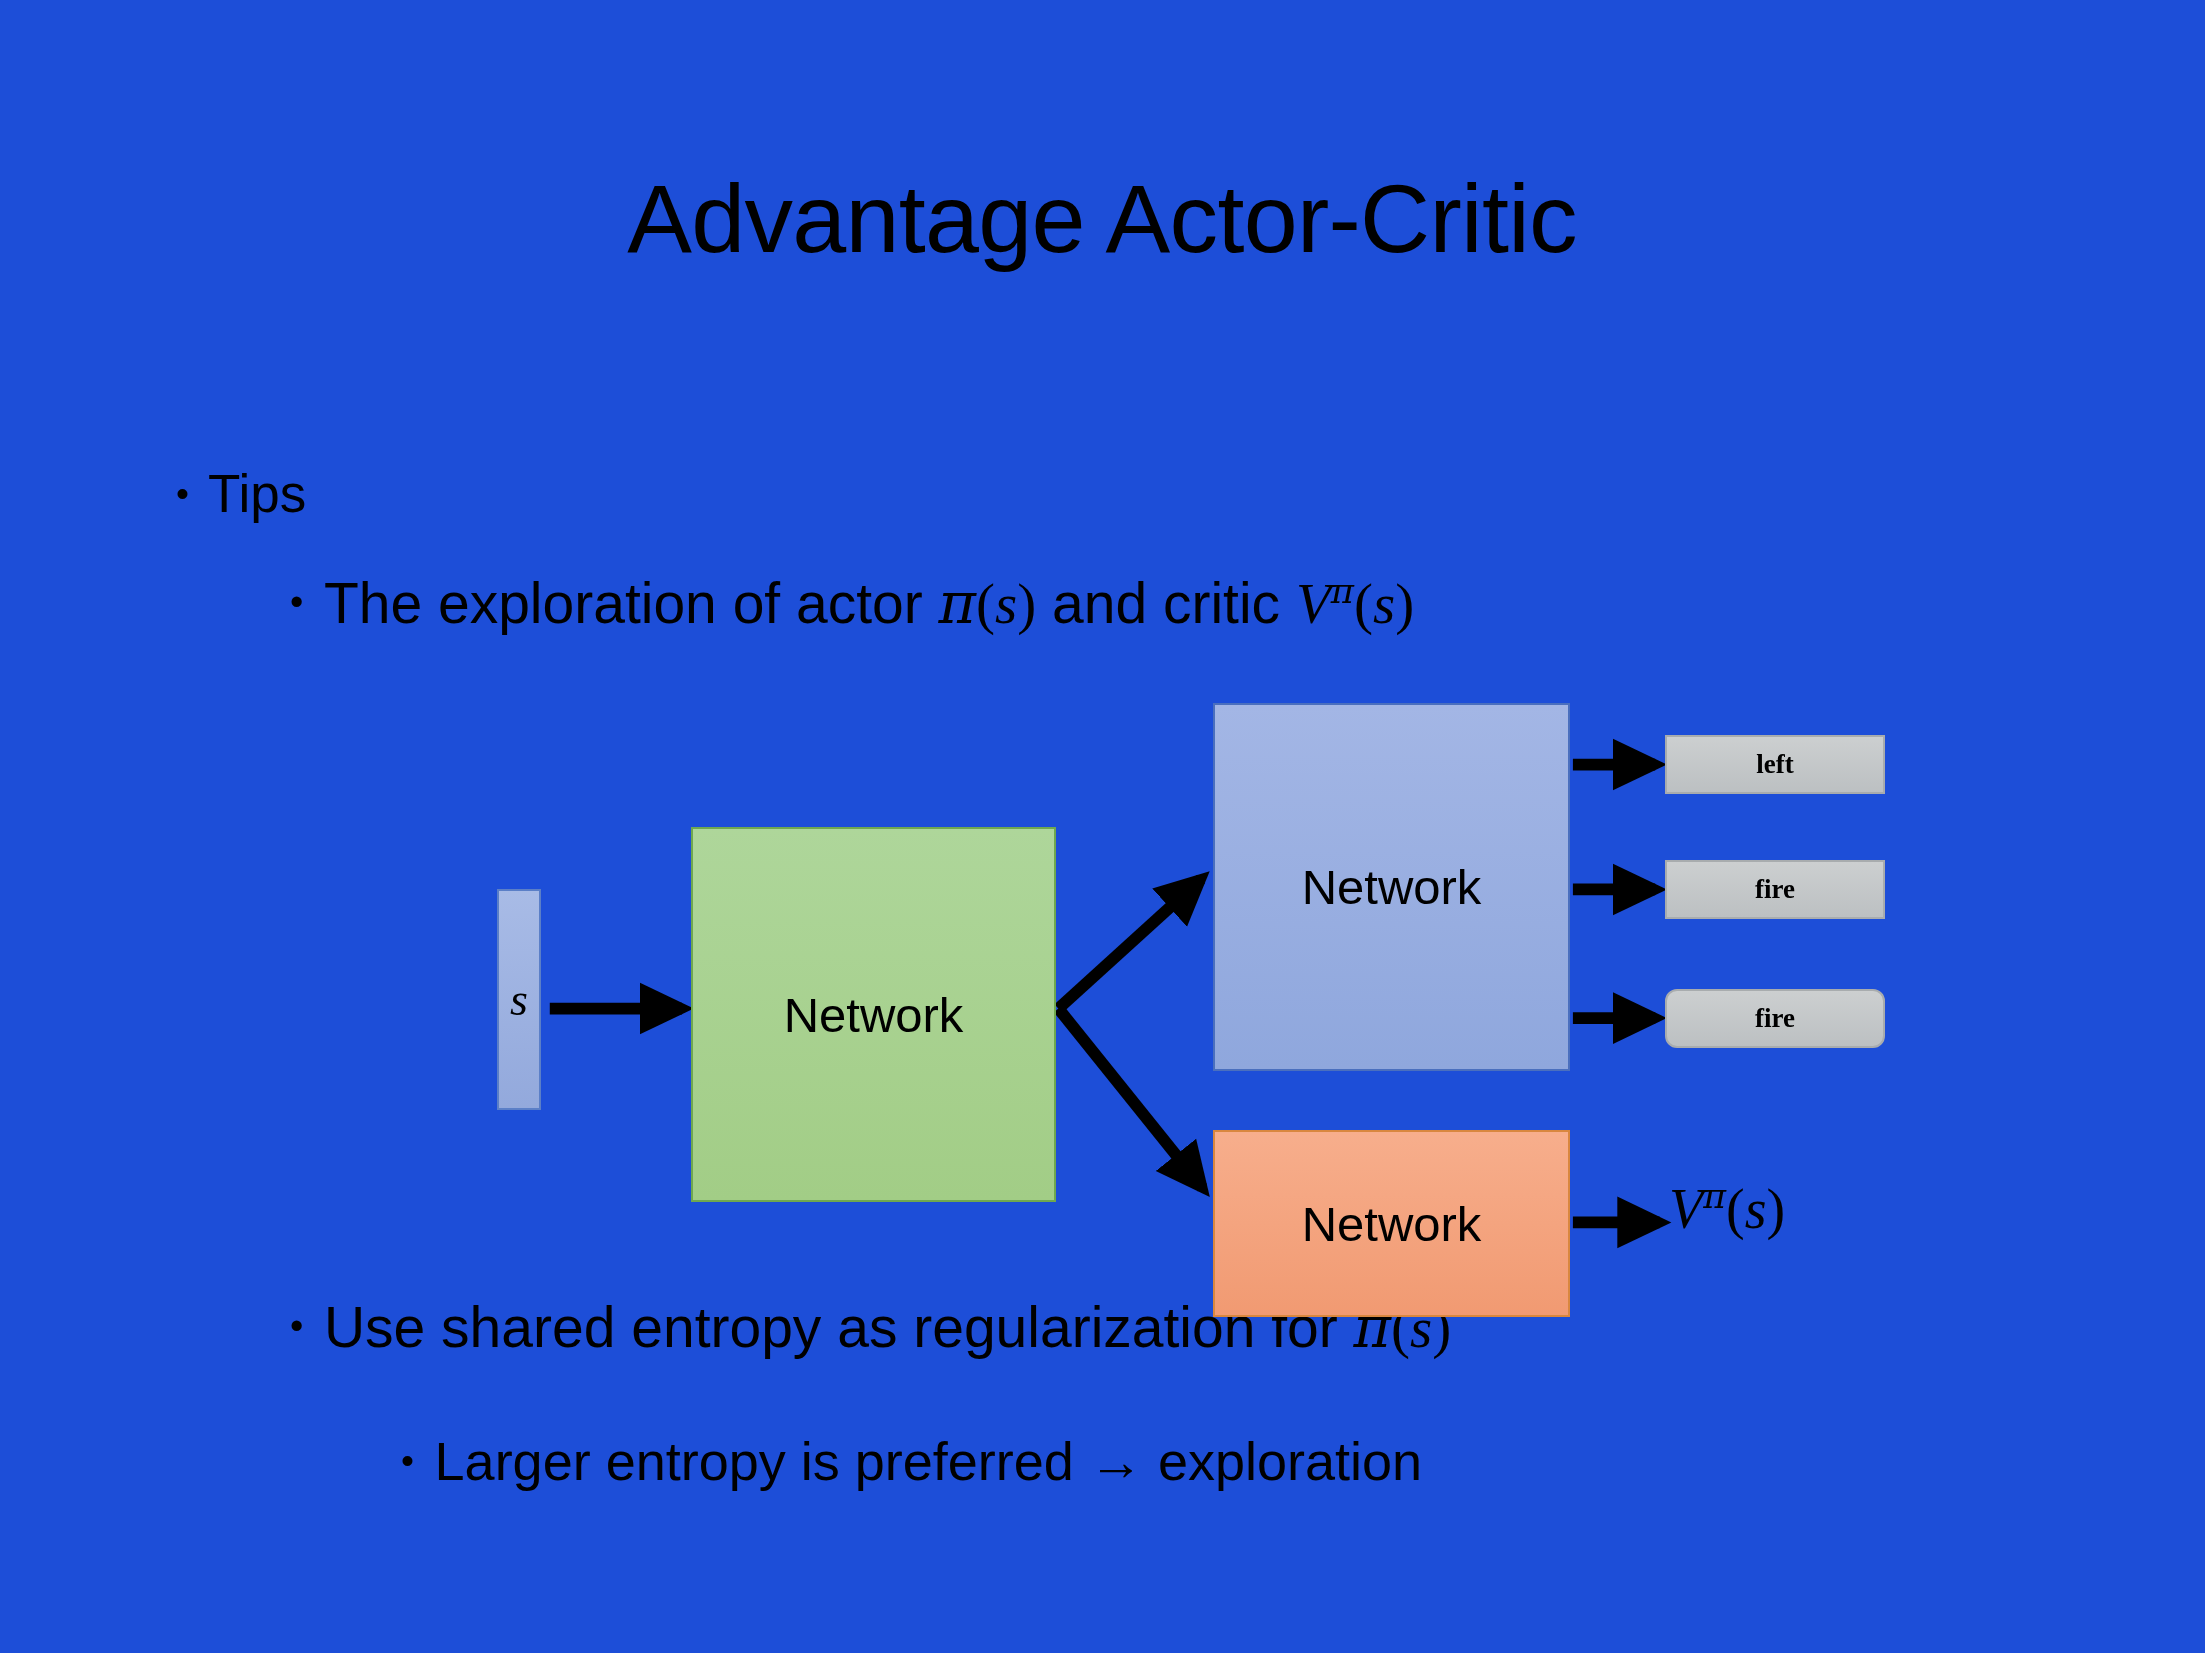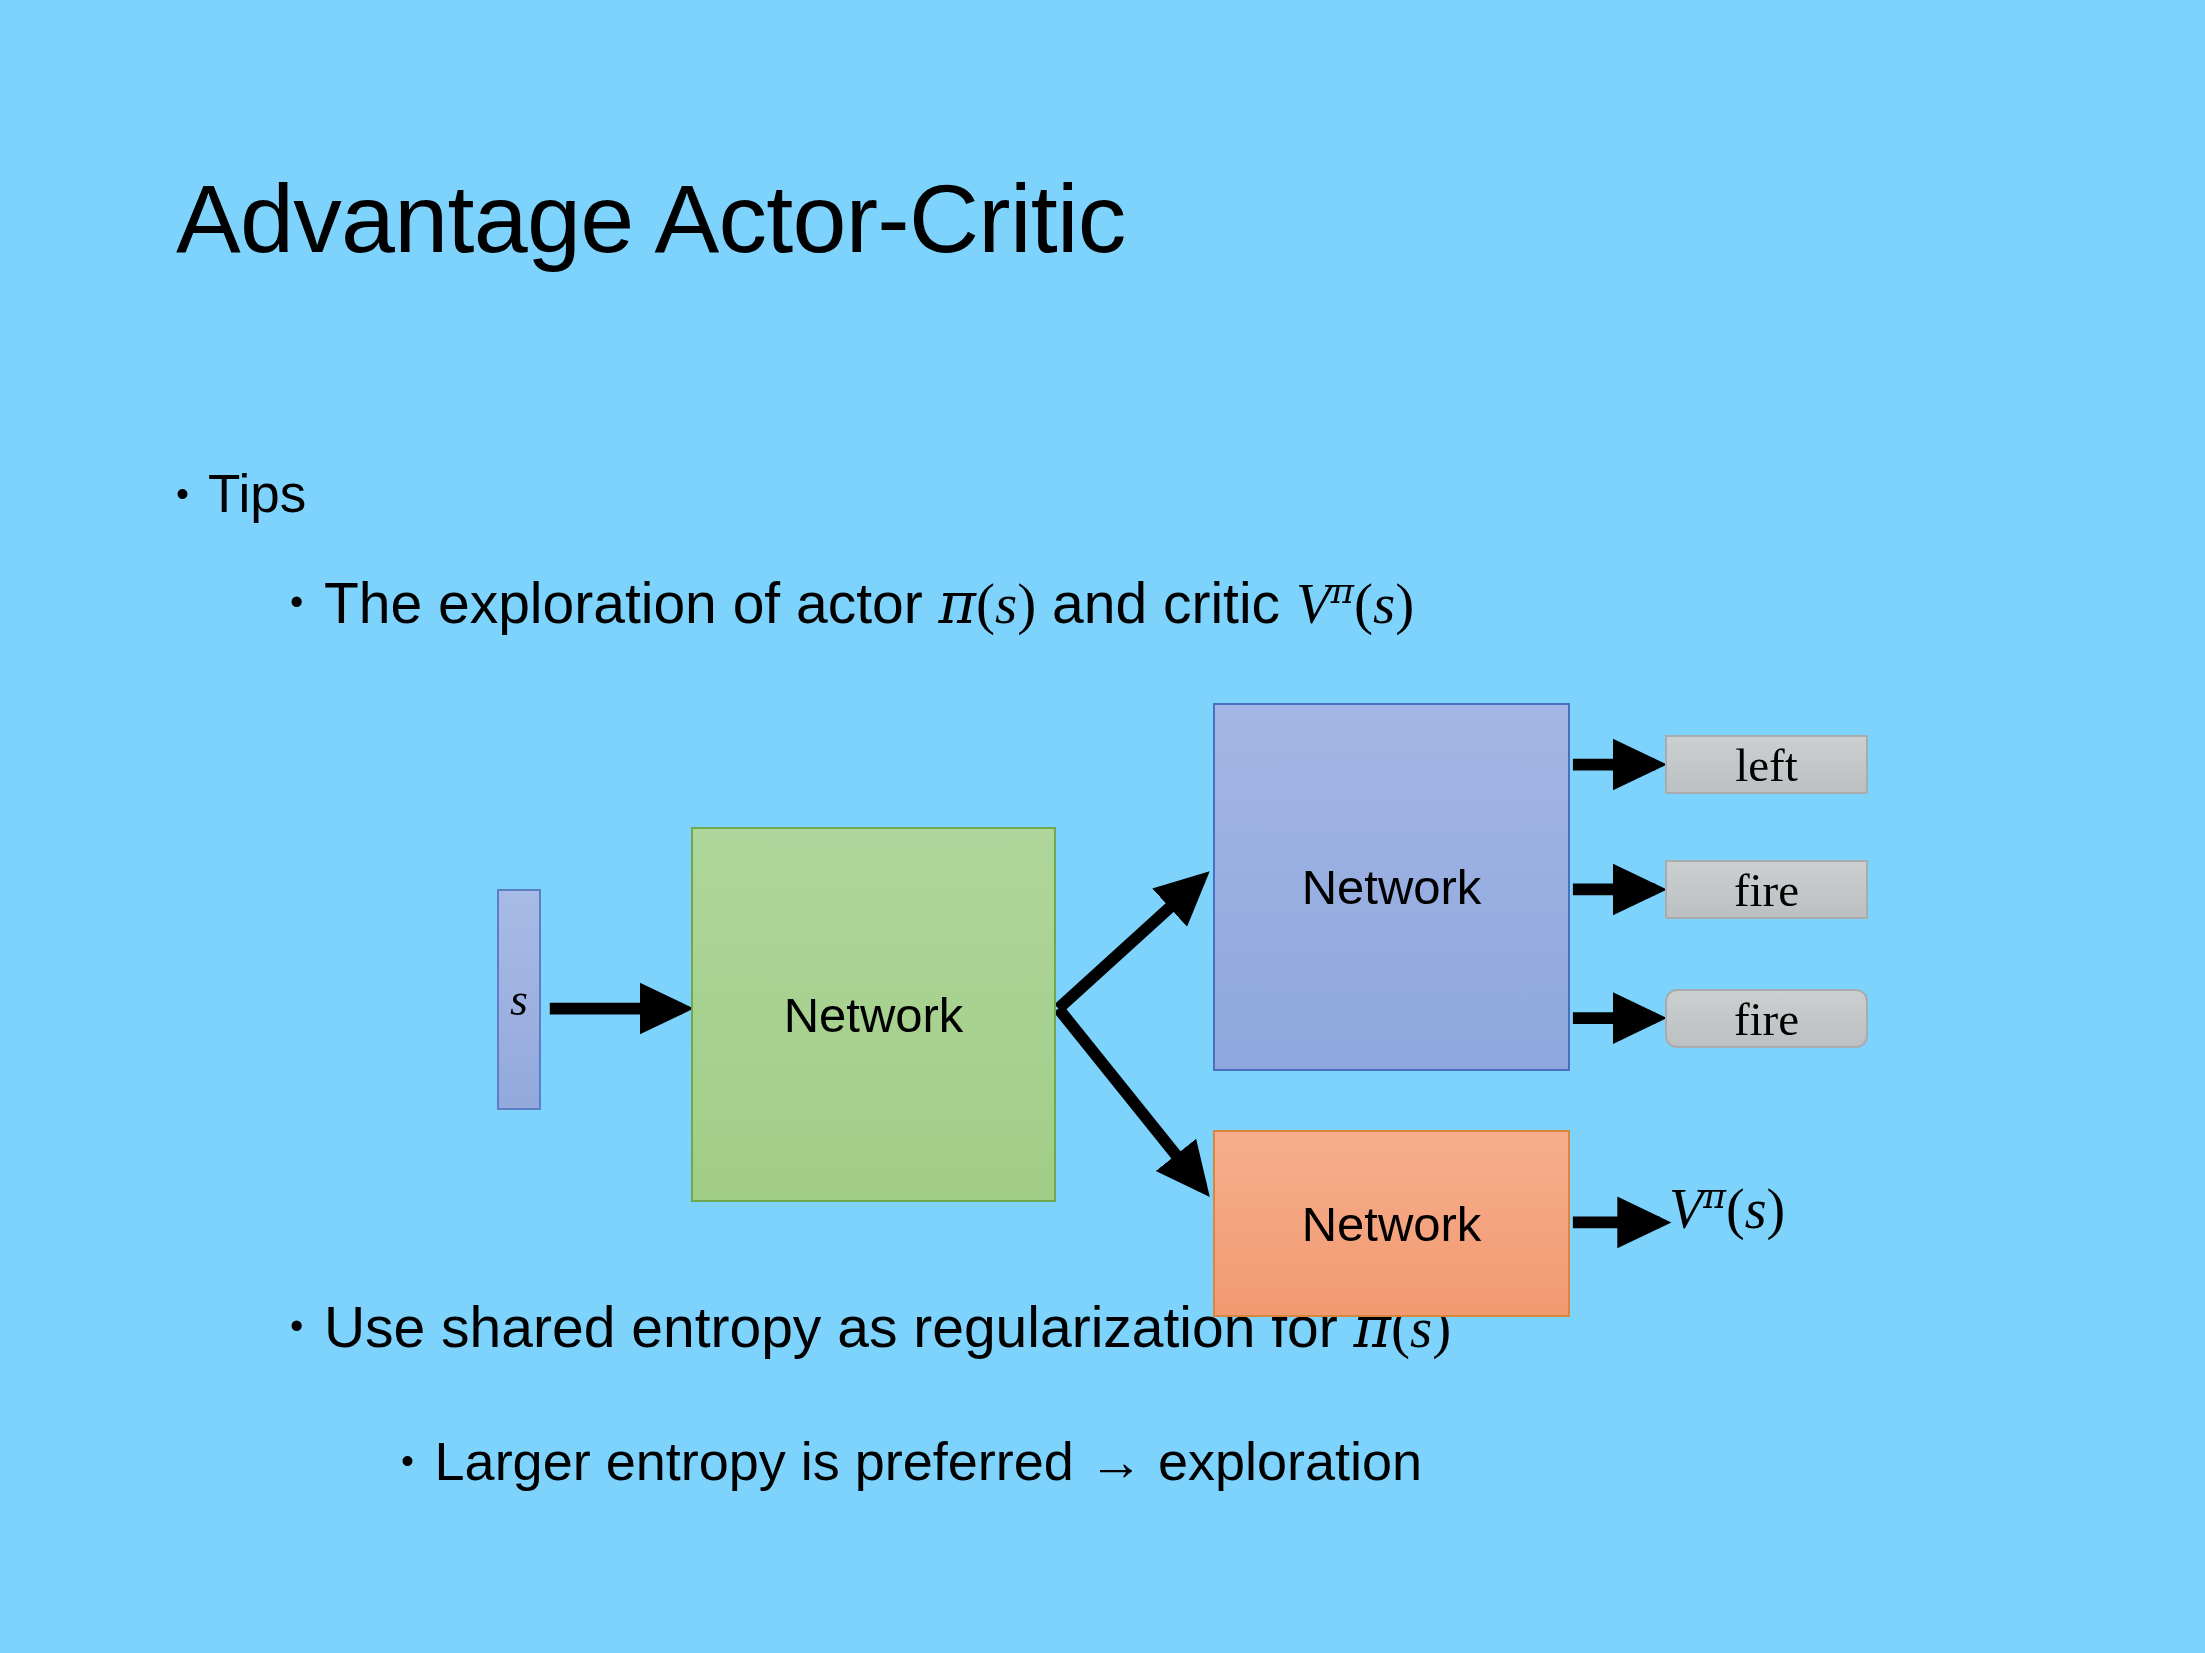--- a/index.html
+++ b/index.html
@@ -7,22 +7,23 @@
     padding: 0;
     background: #ffffff;
   }
   body {
     font-family: "Liberation Sans", sans-serif;
   }
   #slide {
     position: relative;
     width: 2205px;
     height: 1654px;
-    background: #7dd3fc;
+    background: #1d4ed8;
     overflow: hidden;
+    text-align: center;
   }
 
   
   #slide-title {
     position: absolute;
     left: 176px;
     top: 168px;
     width: 1852px;
     font-size: 97px;
     line-height: 1.05;
@@ -140,25 +141,26 @@
 
   .obox {
     position: absolute;
     box-sizing: border-box;
     display: flex;
     align-items: center;
     justify-content: center;
     background: linear-gradient(to bottom, #cccfd0, #bcc0c2);
     border: 2.2px solid #a8acae;
     font-family: "Liberation Serif", serif;
-    font-size: 47px;
-    color: #000000;
-    width: 203px;
+    font-size: 27px;
+    color: #000000;
+    width: 220px;
     height: 59px;
     left: 1665px;
+    font-weight: bold;
   }
   #obox-left  { top: 735px; }
   #obox-right { top: 860px; }
   #obox-fire  { top: 989px; border-radius: 12px; }
 
   #vpi-label {
     position: absolute;
     left: 1669px;
     top: 1176px;
     font-size: 56px;

